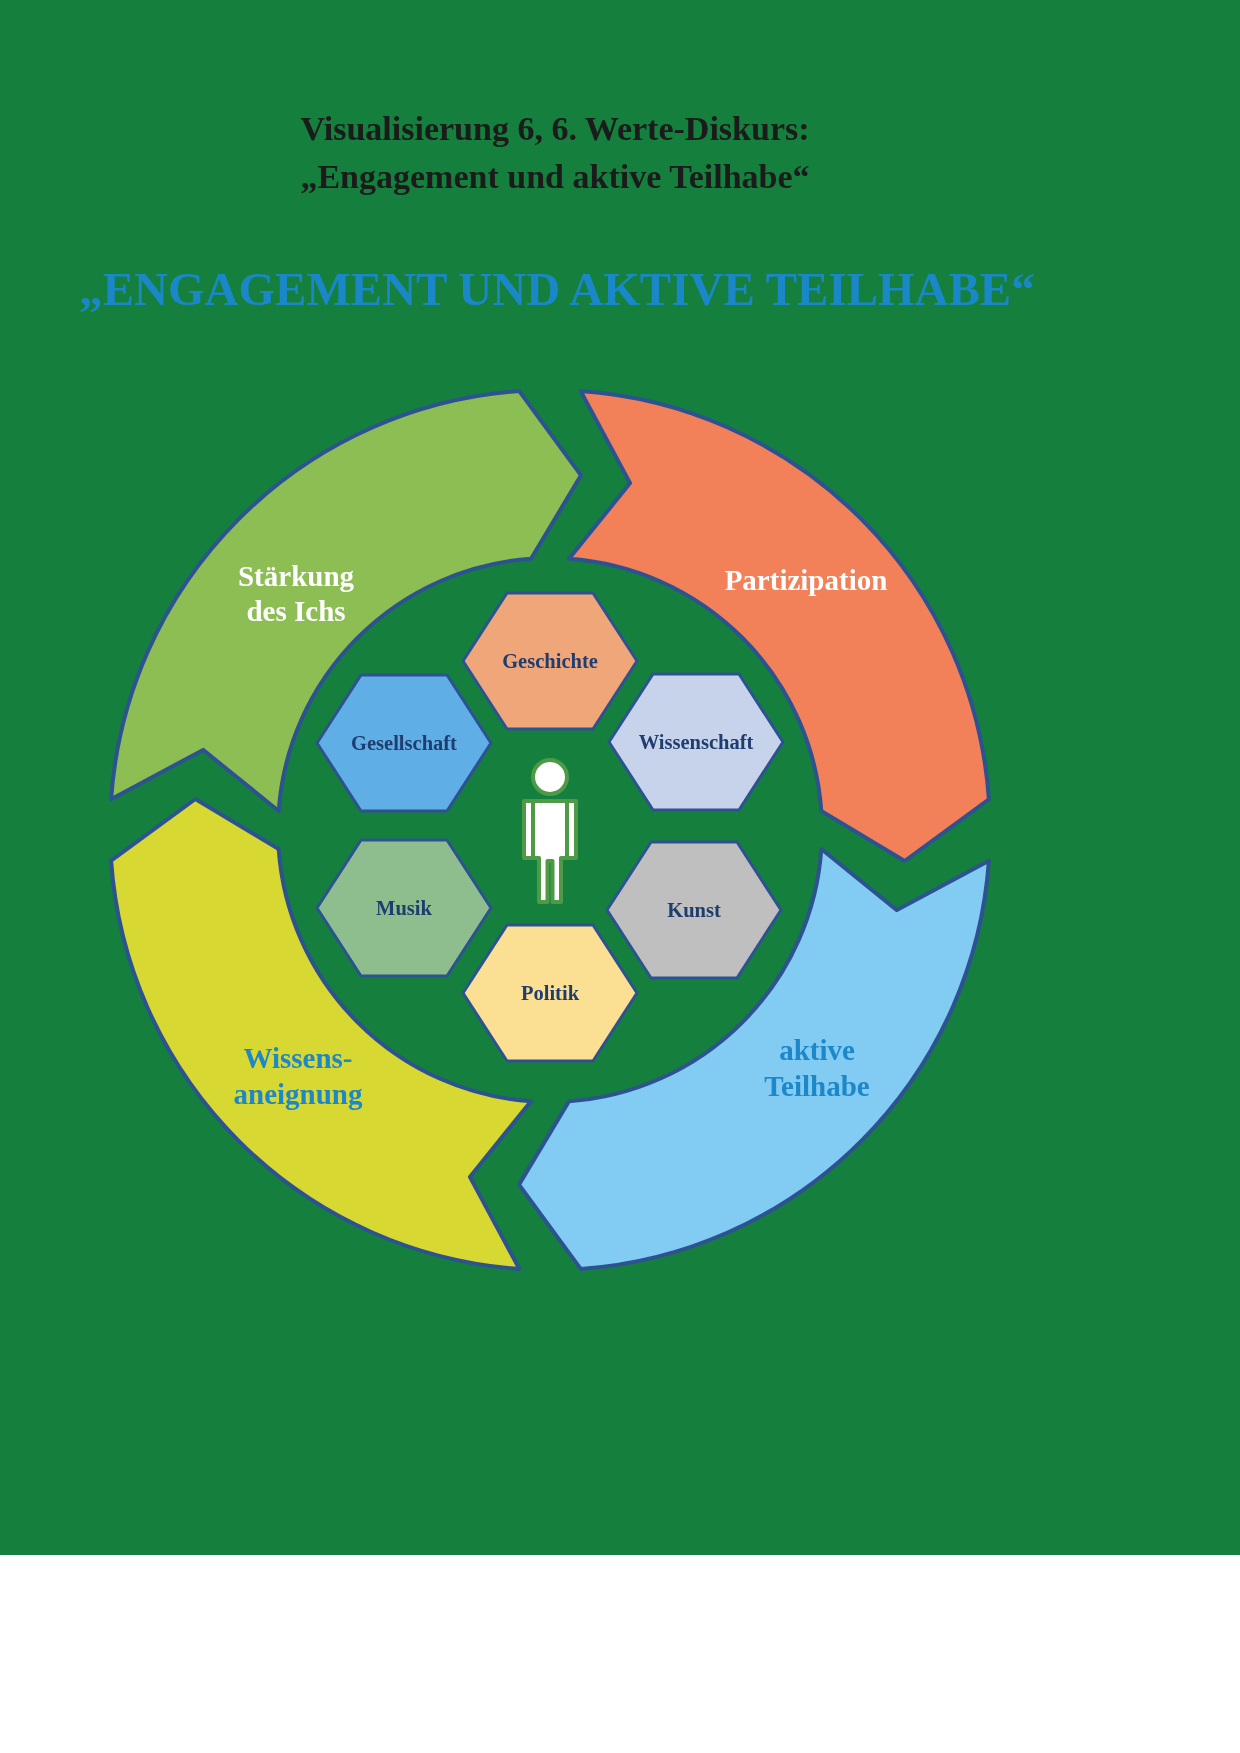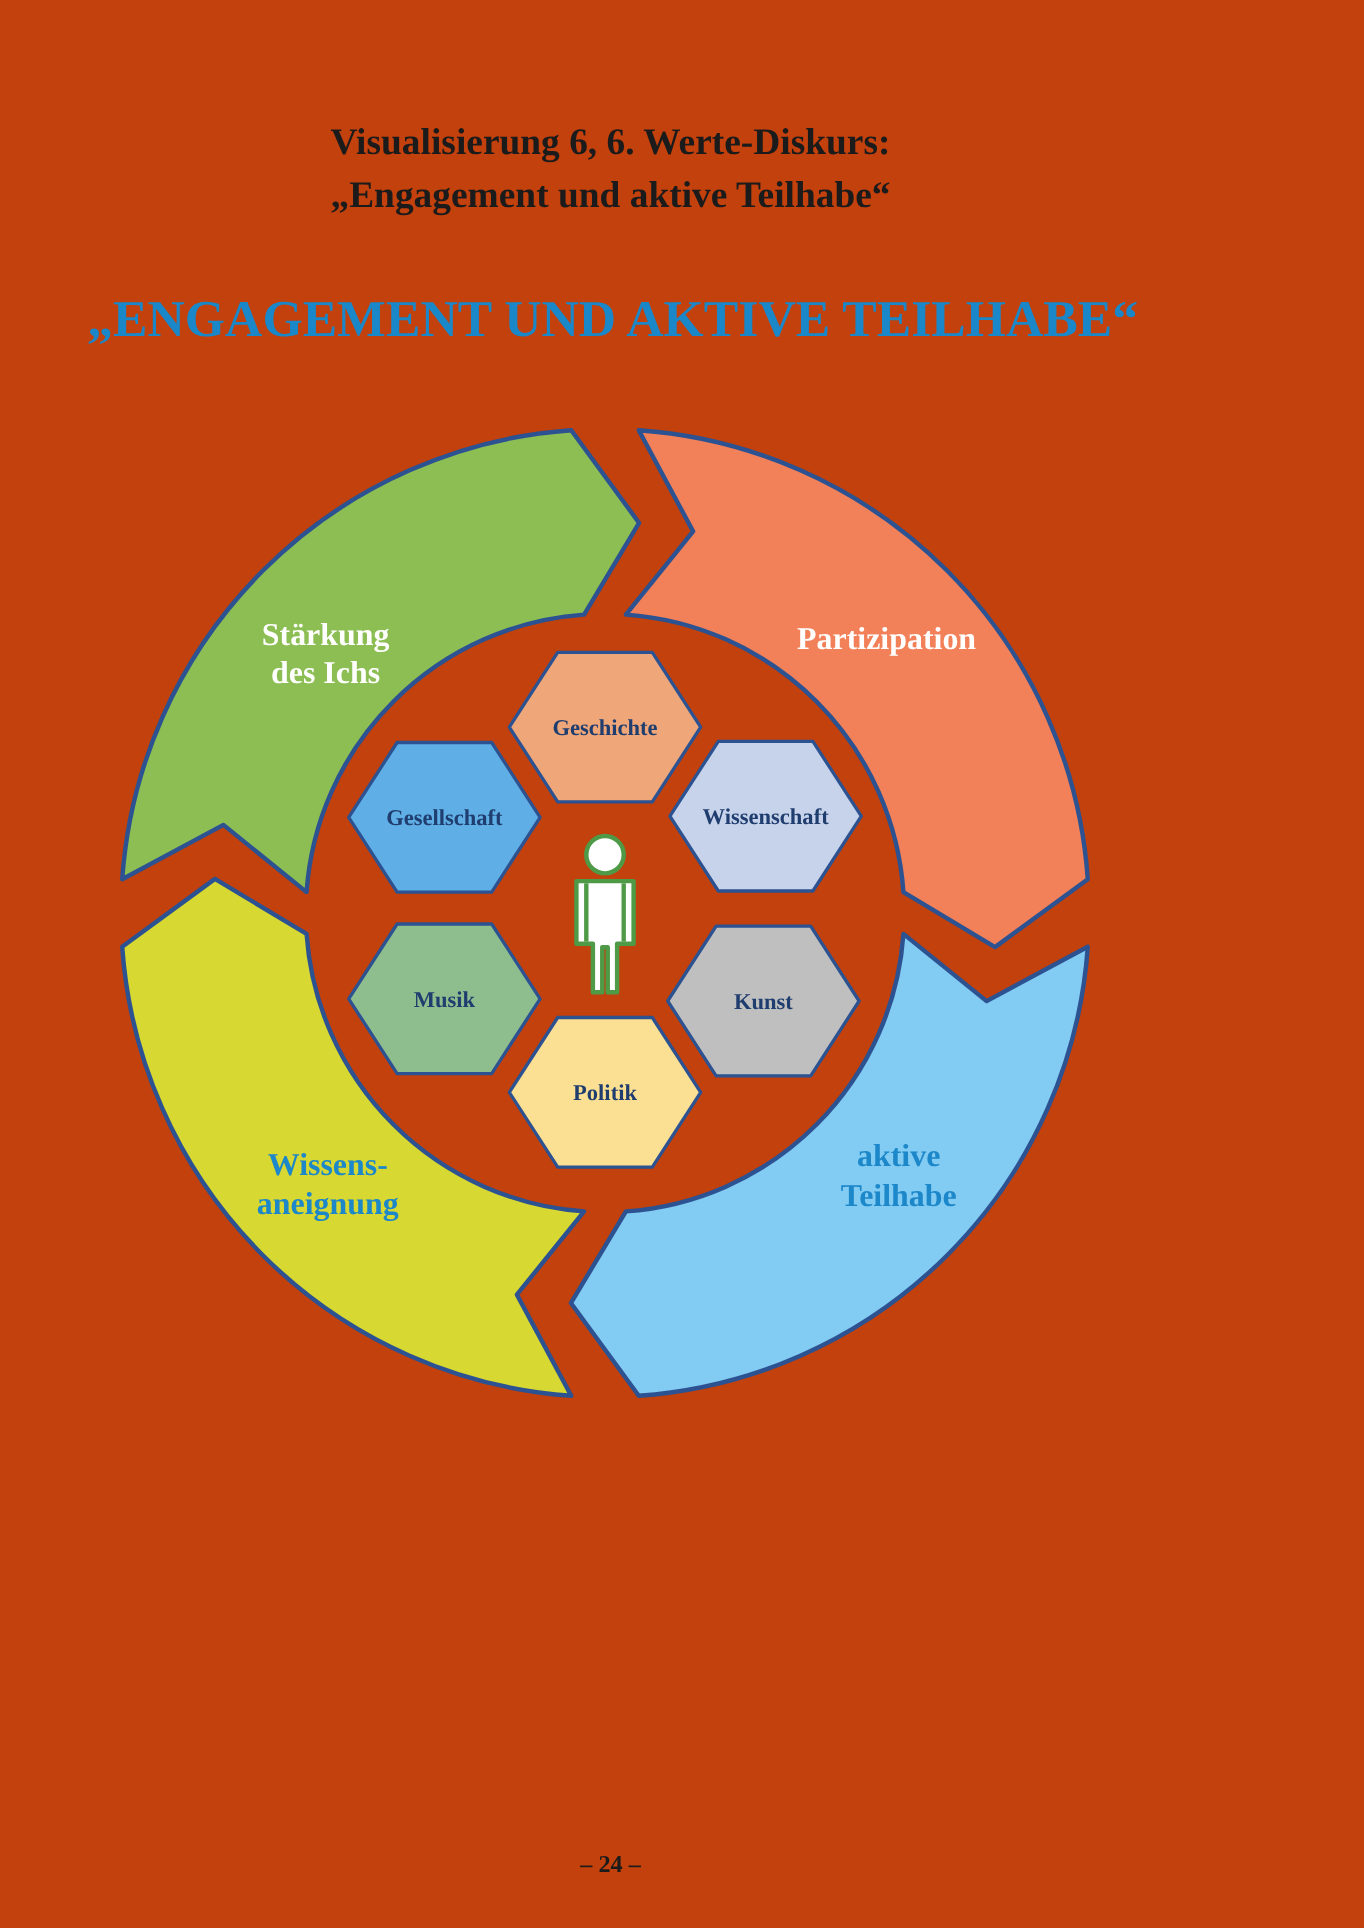--- a/index.html
+++ b/index.html
@@ -2,23 +2,23 @@
 <html><head>
 <meta charset="utf-8">
 <style>
   html, body {
     margin: 0;
     padding: 0;
     background: #ffffff;
   }
   .page {
     width: 1240px;
-    height: 1753px;
+    height: 1555px;
     position: relative;
-    background: #c2410c;
+    background: #15803d;
     overflow: hidden;
   }
   svg text {
     font-family: "Liberation Serif", serif;
     font-weight: bold;
     text-anchor: middle;
   }
   .title-line  { font-size: 34px; fill: #1b1b1b; }
   .ring-label  { font-size: 29px; }
   .hex-label   { font-size: 20.5px; }

